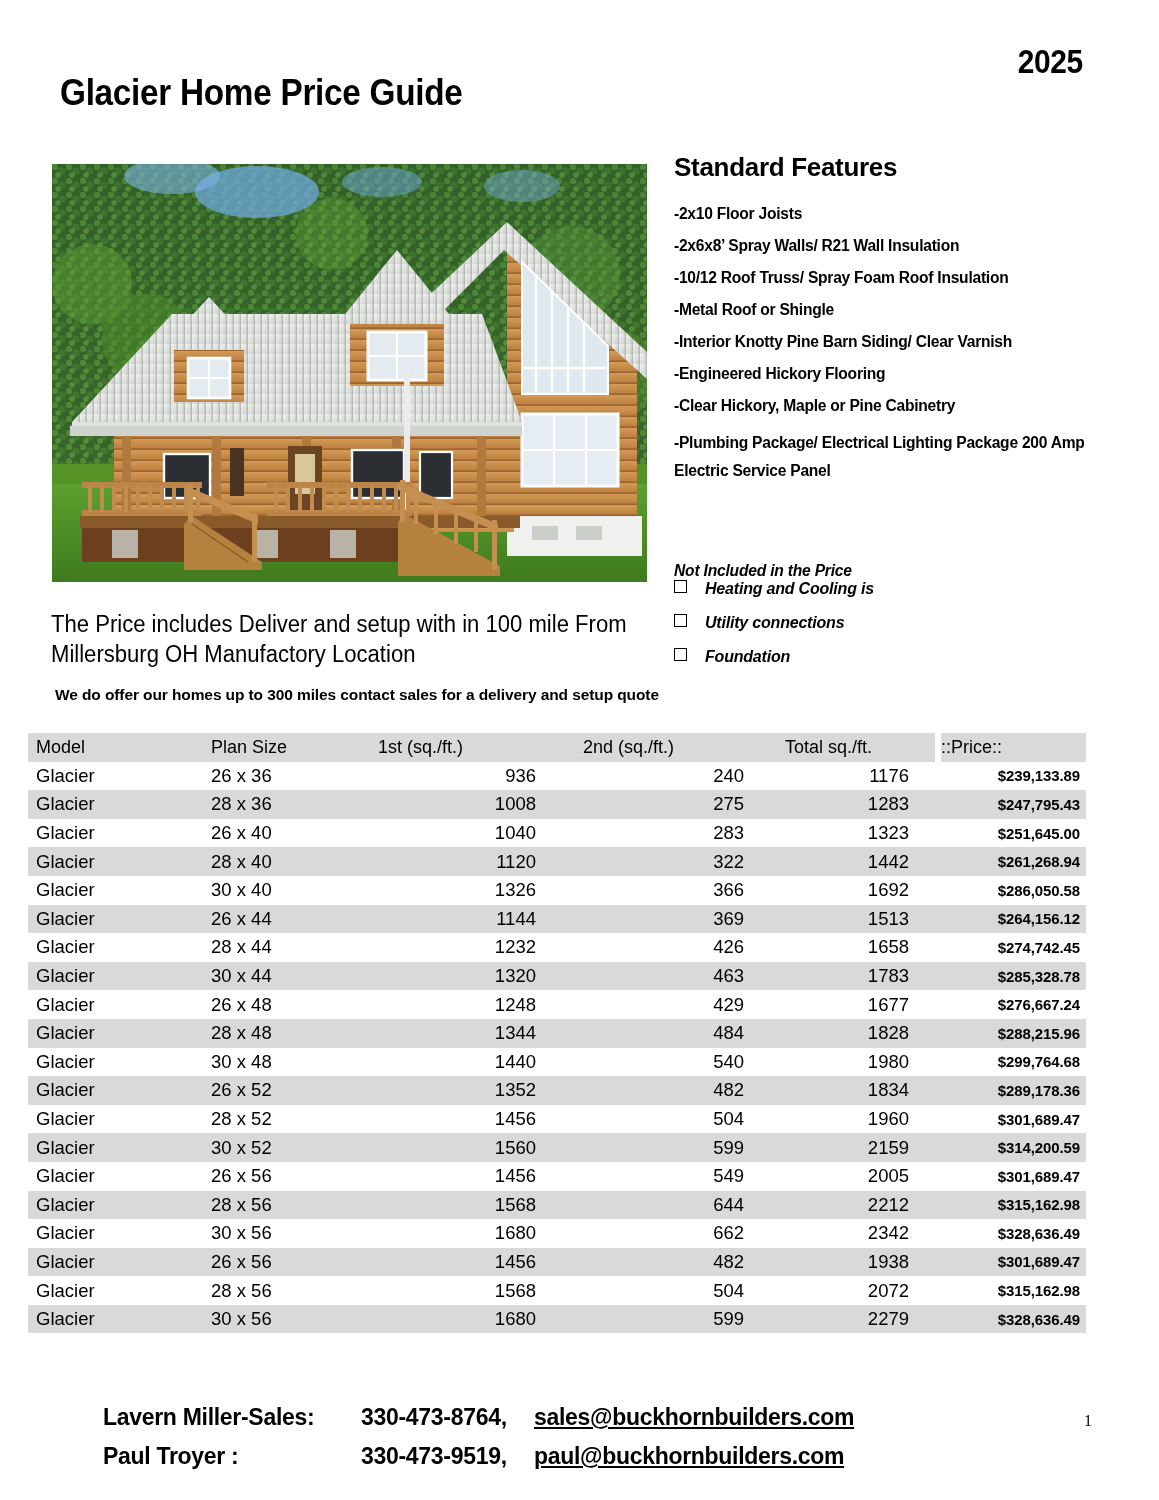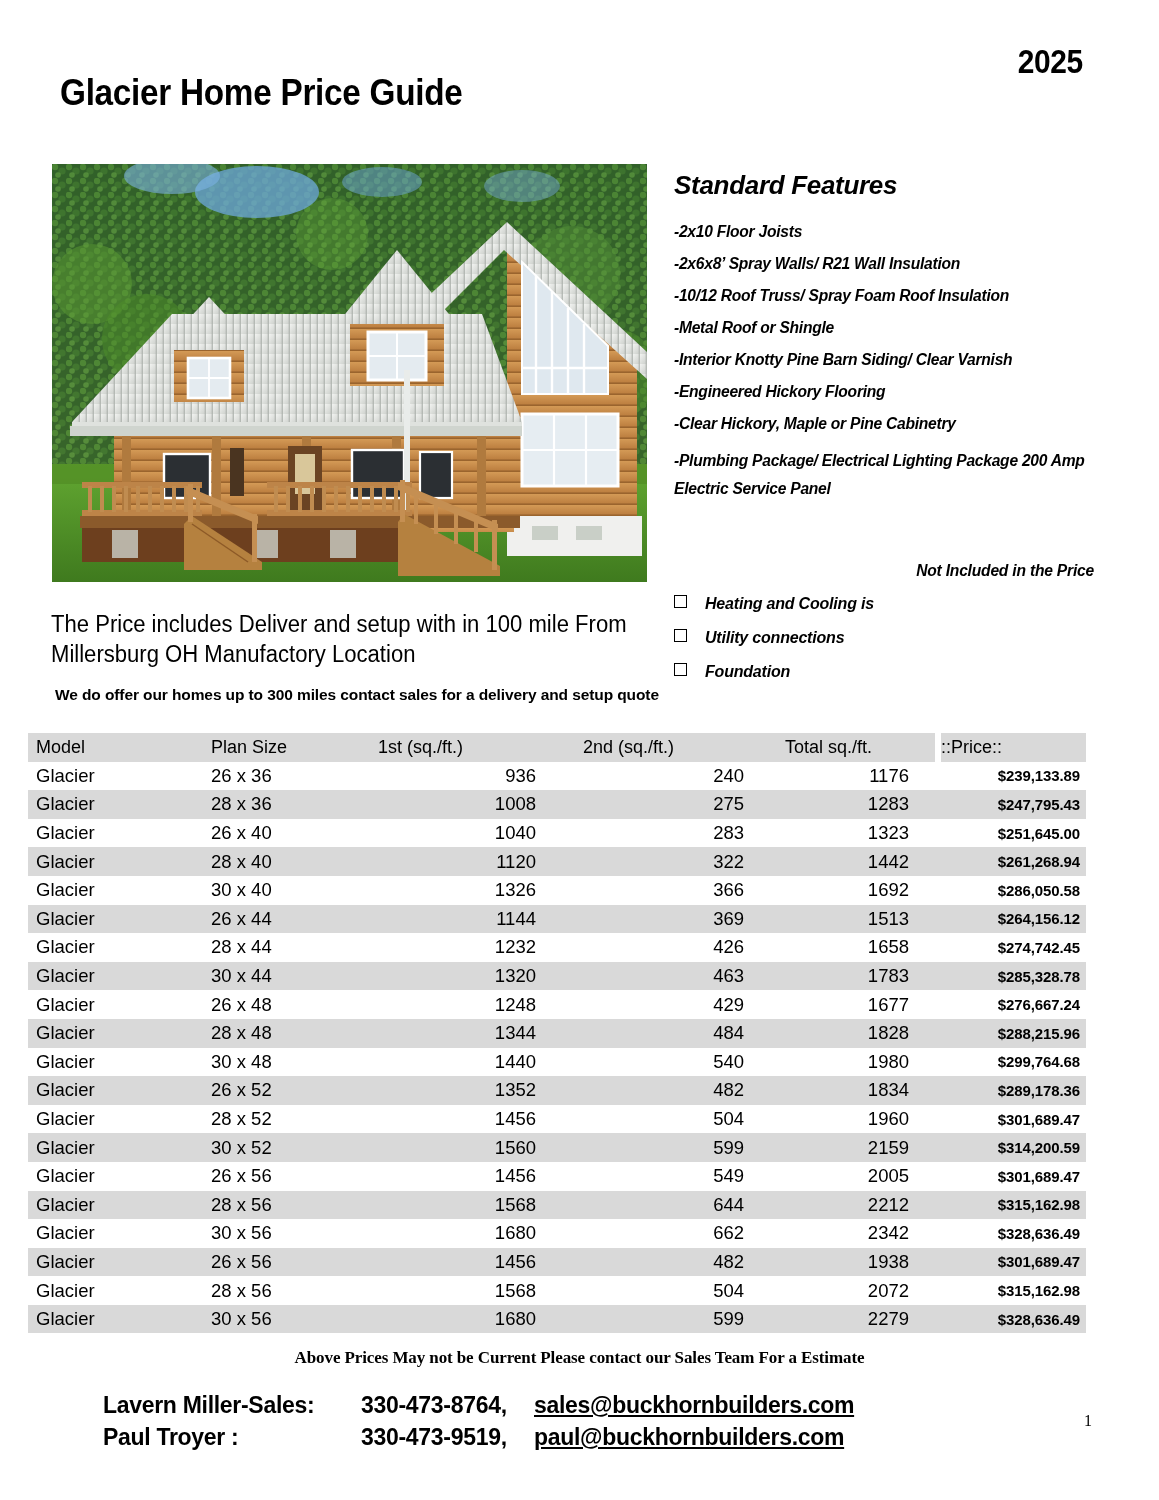--- a/index.html
+++ b/index.html
@@ -79,23 +79,22 @@
     font-weight: bold;
     font-size: 15.5px;
     letter-spacing: -0.1px;
     white-space: nowrap;
   }
 
   
   #features {
     position: absolute;
     left: 674px;
-    top: 170px;
+    top: 152px;
     width: 420px;
-    font-style: italic;
   }
   #features h2 {
     margin: 0 0 22px 0;
     font-size: 26px;
     font-weight: bold;
     letter-spacing: -0.3px;
   }
   #features ul {
     list-style: none;
     margin: 0;
@@ -115,23 +114,21 @@
   #notincluded {
     position: absolute;
     left: 674px;
     top: 562px;
     width: 420px;
   }
   #notincluded .ni-title {
     font-size: 15.6px;
     font-weight: bold;
     font-style: italic;
-    margin-bottom: 15px;
     letter-spacing: -0.2px;
-    text-align: right;
   }
   #notincluded ul { list-style: none; margin: 0; padding: 0; }
   #notincluded li {
     font-size: 16px;
     font-weight: bold;
     font-style: italic;
     margin-bottom: 16px;
     letter-spacing: -0.2px;
     display: flex;
     align-items: baseline;
@@ -207,20 +204,21 @@
     top: 1392px;
     font-family: "Liberation Sans Narrow", "Liberation Sans", sans-serif;
     font-size: 23px;
     font-weight: bold;
     letter-spacing: -0.3px;
   }
   #contacts .crow {
     display: flex;
     align-items: center;
     margin-bottom: 5px;
+    margin-top: 12px;
   }
   #contacts .cname  { width: 258px; }
   #contacts .cphone { width: 173px; }
   #contacts .cmail  { text-decoration: underline; text-underline-offset: 2px; }
   #page-number {
     position: absolute;
     right: 67px;
     top: 1412px;
     font-family: "Liberation Serif", serif;
     font-size: 16px;
@@ -639,21 +637,20 @@
           <td class="c-plan">30 x 56</td>
           <td class="c-first">1680</td>
           <td class="c-second">599</td>
           <td class="c-total">2279</td>
           <td style="width: 6px;"></td>
           <td class="c-price">$328,636.49</td>
         </tr>
       </tbody>
   </table>
 
-  <div id="disclaimer">Above Prices May not be Current  Please contact our Sales Team For a Estimate</div>
 
   <div id="contacts">
     <div class="crow">
       <span class="cname">Lavern Miller-Sales:</span>
       <span class="cphone">330-473-8764,</span>
       <span class="cmail">sales@buckhornbuilders.com</span>
     </div>
     <div class="crow">
       <span class="cname">Paul Troyer :</span>
       <span class="cphone">330-473-9519,</span>

